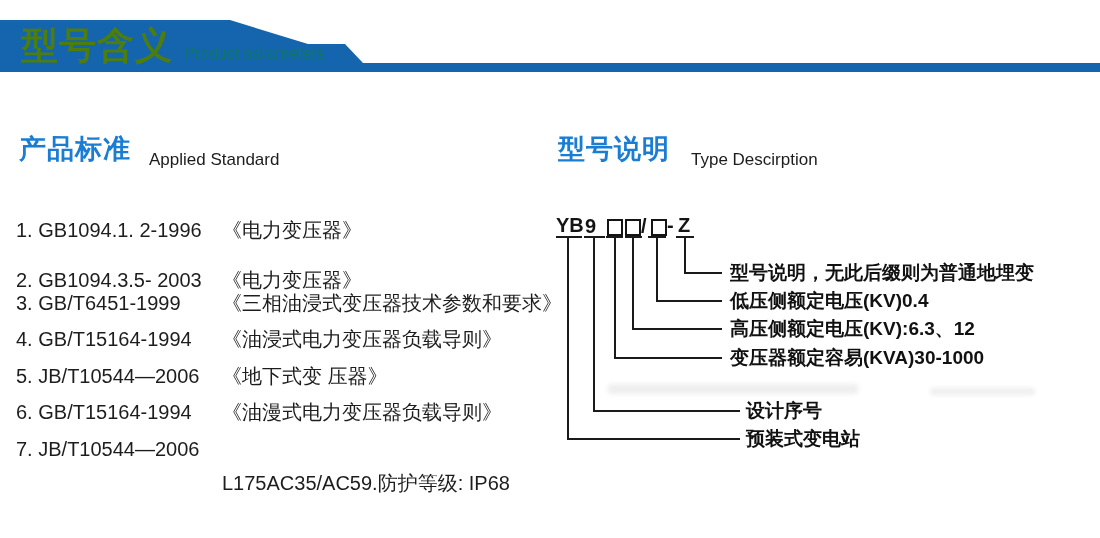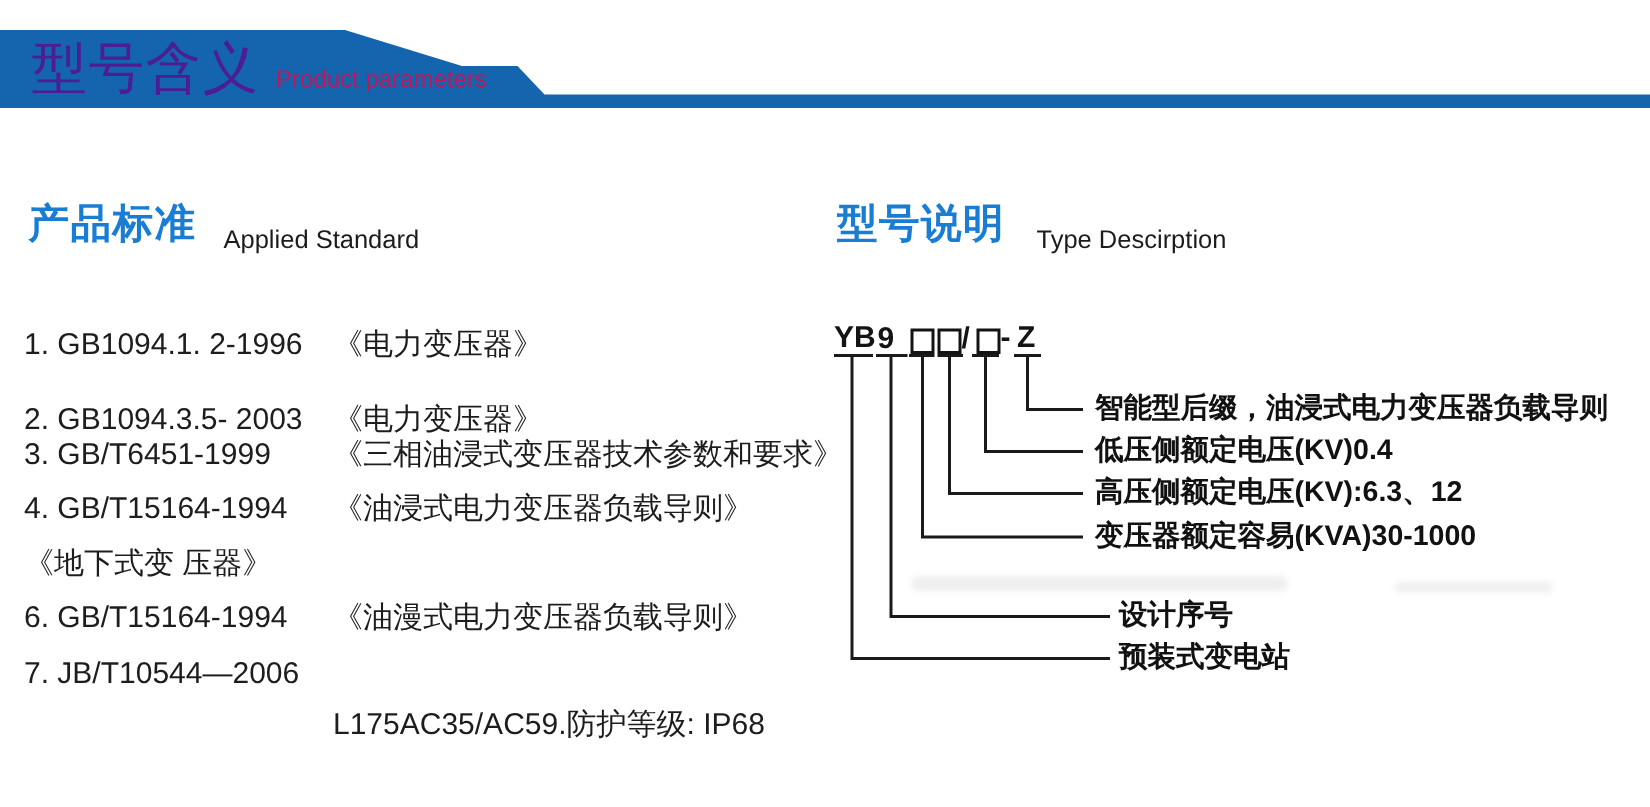--- a/index.html
+++ b/index.html
@@ -7,26 +7,26 @@
     width: 1100px; height: 538px; position: relative; overflow: hidden;
     font-family: "Liberation Sans", "DejaVu Sans", sans-serif;
     -webkit-font-smoothing: antialiased;
   }
   .abs { position: absolute; }
 
   
   .banner-svg { position: absolute; top: 0; left: 0; }
   .banner-title {
     position: absolute; left: 21px; top: 24px;
-    font-size: 37px; font-weight: 400; color: #4c1d95; letter-spacing: 1px;
+    font-size: 37px; font-weight: 700; color: #4d7c0f; letter-spacing: 1px;
     line-height: 44px; white-space: nowrap;
   }
   .banner-sub {
     position: absolute; left: 184px; top: 45px;
-    font-size: 16px; font-weight: 400; color: #be185d; white-space: nowrap;
+    font-size: 16px; font-weight: 400; color: #0f766e; white-space: nowrap;
   }
 
   
   .sec-zh {
     position: absolute; font-size: 27px; font-weight: 700; color: #1a7dd4;
     letter-spacing: 1px; white-space: nowrap; top: 131px;
   }
   .sec-en {
     position: absolute; font-size: 17px; font-weight: 400; color: #1c1c1c;
     white-space: nowrap; top: 140px; margin-top: 10px;
@@ -84,20 +84,21 @@
     </div>
     <div class="std-row" style="top:291px;">
       <span class="std-code">3. GB/T6451-1999</span>
       <span class="std-title">《三相油浸式变压器技术参数和要求》</span>
     </div>
     <div class="std-row" style="top:327px;">
       <span class="std-code">4. GB/T15164-1994</span>
       <span class="std-title">《油浸式电力变压器负载导则》</span>
     </div>
     <div class="std-row" style="top:364px;">
+      <span class="std-code">5. JB/T10544—2006</span>
       <span class="std-title">《地下式变 压器》</span>
     </div>
     <div class="std-row" style="top:400px;">
       <span class="std-code">6. GB/T15164-1994</span>
       <span class="std-title">《油漫式电力变压器负载导则》</span>
     </div>
     <div class="std-row" style="top:437px;">
       <span class="std-code">7. JB/T10544—2006</span>
     </div>
     <div class="std-row" style="top:471px;">
@@ -136,20 +137,20 @@
         <path d="M93,37 V129 H182"></path>
         <path d="M75,37 V158 H182"></path>
         <path d="M54,37 V211 H200"></path>
         <path d="M28,37 V239 H200"></path>
       </g>
     </svg>
 
     <div class="ghost" style="left:608px; top:384px; width:250px; height:10px;"></div>
     <div class="ghost" style="left:930px; top:388px; width:105px; height:7px;"></div>
 
-    <div class="diag-label" style="left:730px; top:262px;">智能型后缀，油浸式电力变压器负载导则</div>
+    <div class="diag-label" style="left:730px; top:262px;">型号说明，无此后缀则为普通地埋变</div>
     <div class="diag-label" style="left:730px; top:290px;">低压侧额定电压(KV)0.4</div>
     <div class="diag-label" style="left:730px; top:318px;">高压侧额定电压(KV):6.3、12</div>
     <div class="diag-label" style="left:730px; top:347px;text-align:right;">变压器额定容易(KVA)30-1000</div>
     <div class="diag-label" style="left:746px; top:400px;">设计序号</div>
     <div class="diag-label" style="left:746px; top:428px;">预装式变电站</div>
   </div>
 </div>
 
 </body></html>

